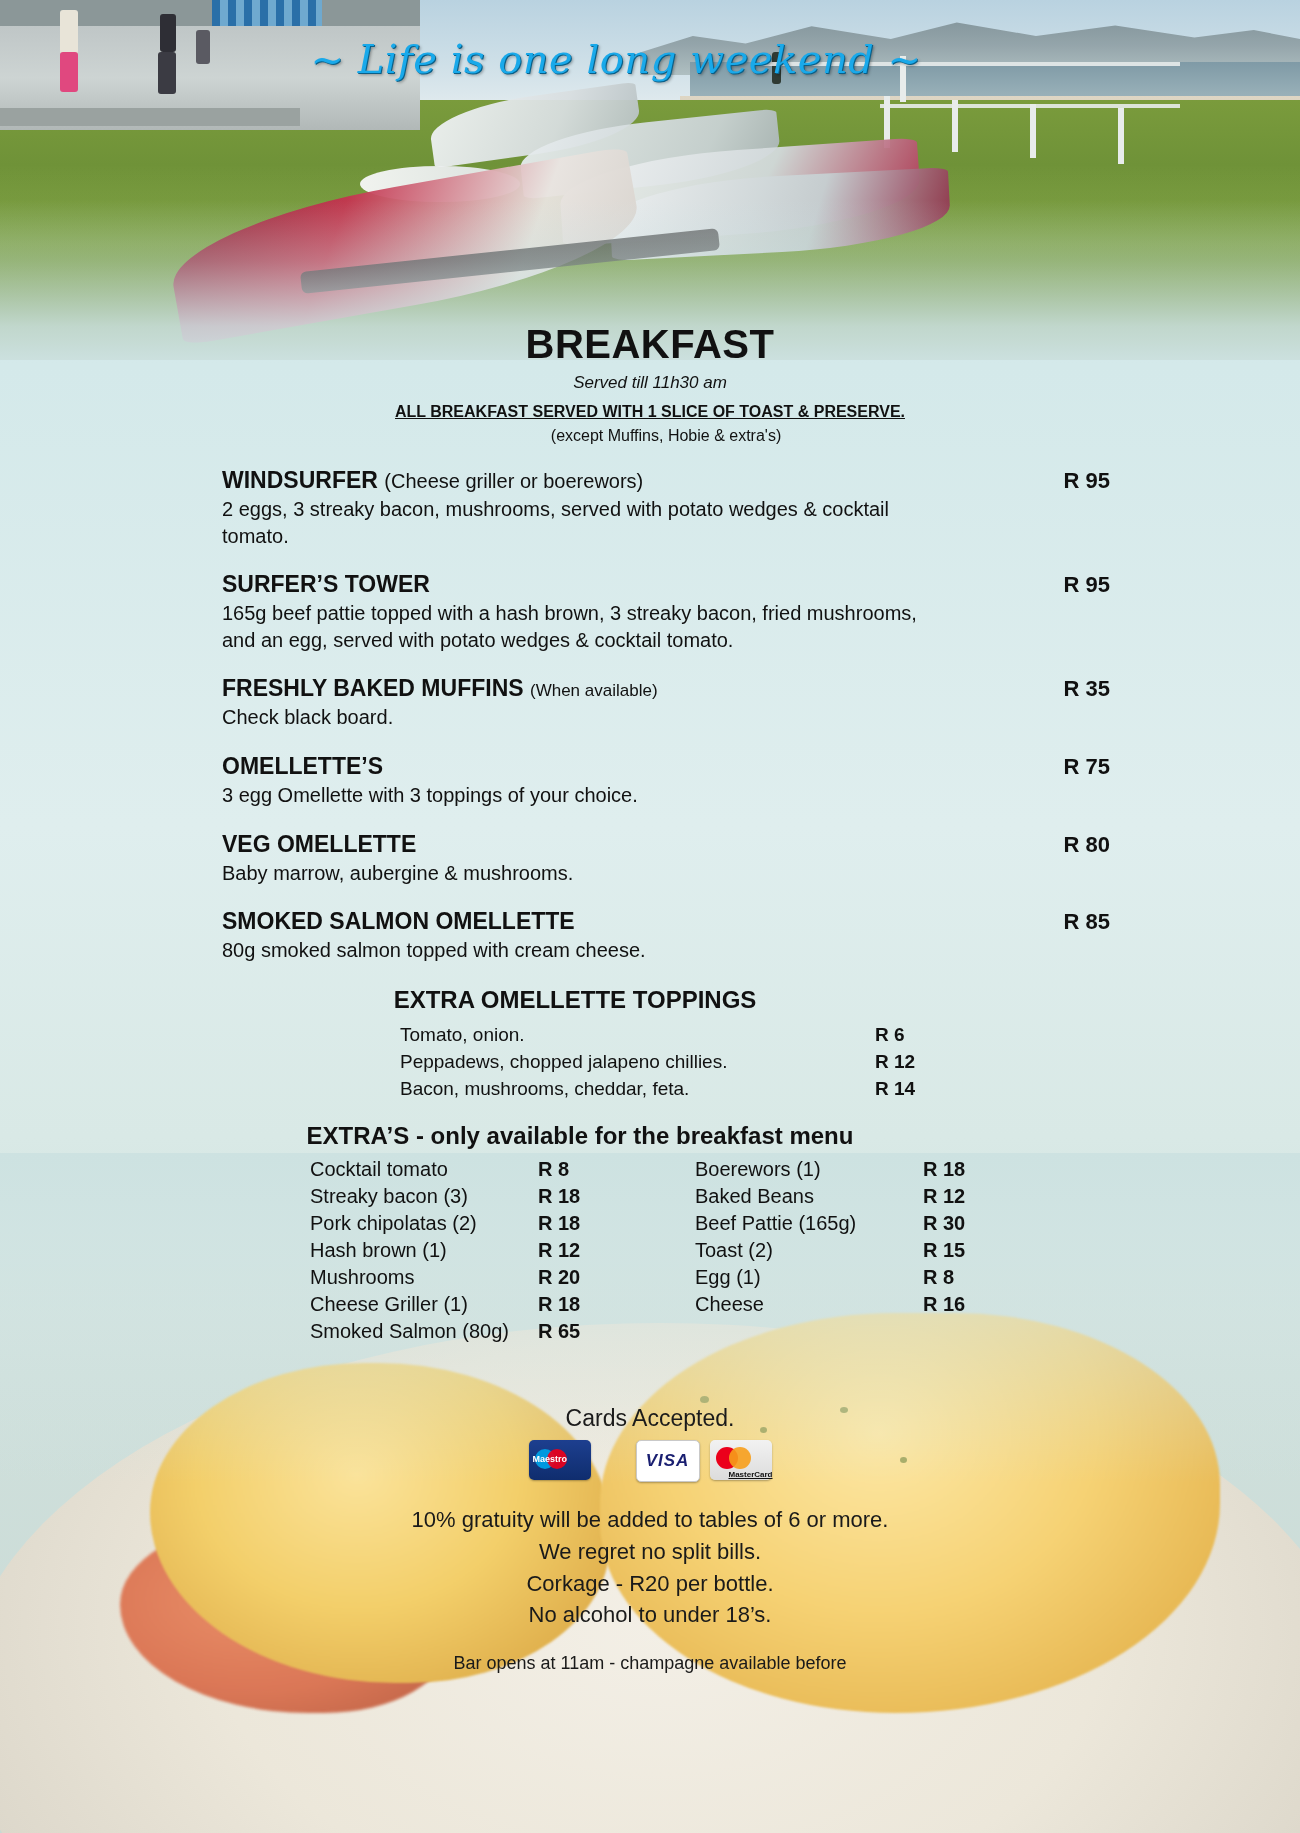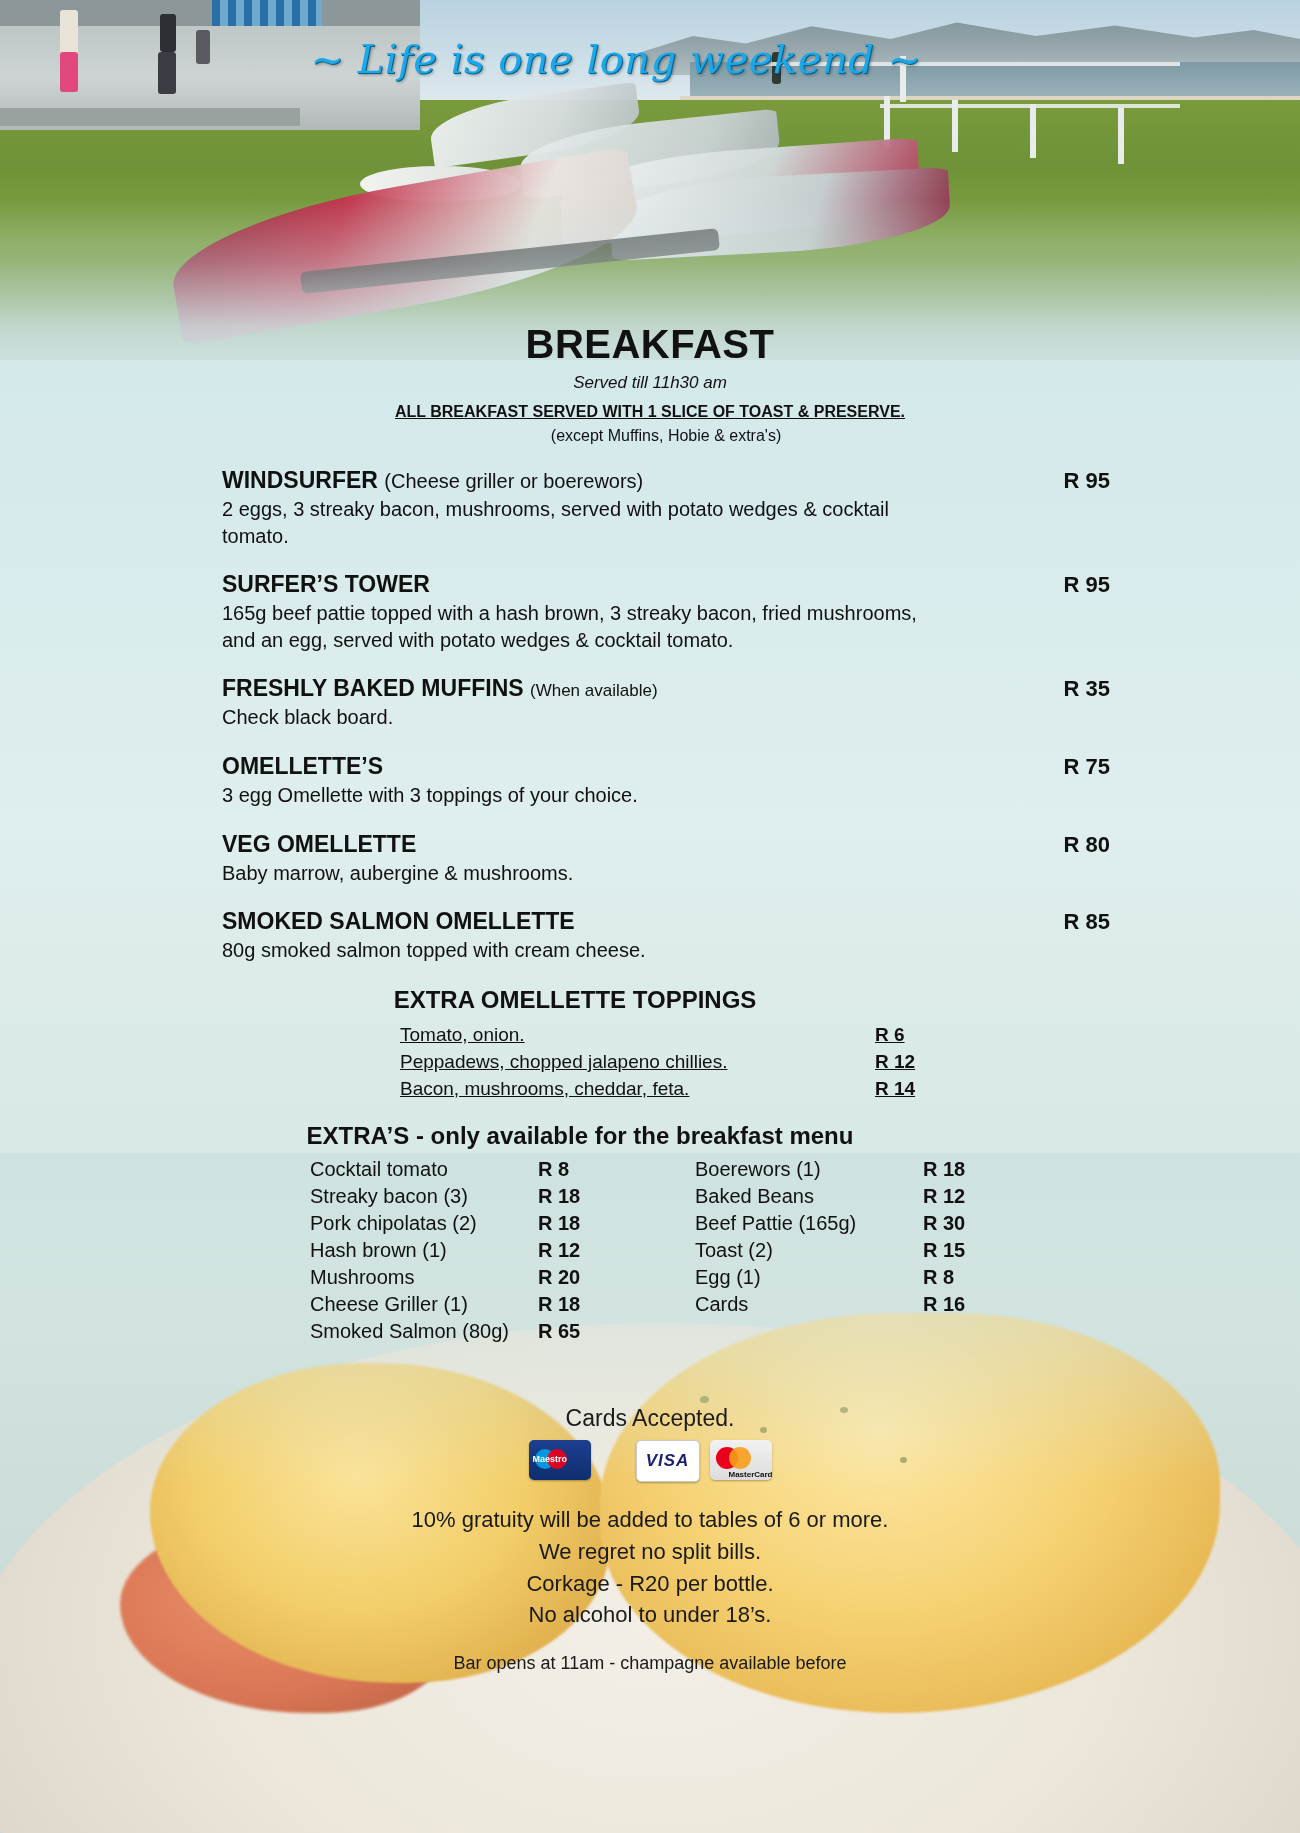--- a/index.html
+++ b/index.html
@@ -222,21 +222,20 @@
     font-weight: bold;
     padding-right: 150px;
   }
   .toppings {
     margin: 10px 0 0 400px;
     font-size: 19px;
   }
   .toppings .row {
     display: flex;
     margin-bottom: 5px;
-    text-decoration: underline;
   }
   .toppings .t-label { width: 475px; }
   .toppings .t-price { font-weight: bold; }
 
   .extras-title {
     text-align: center;
     font-size: 24px;
     font-weight: bold;
     margin-top: 22px;
     padding-right: 140px;
@@ -278,21 +277,21 @@
     font-style: italic; font-size: 17px; letter-spacing: 1px; margin-left: 35px;
   }
   .card.mastercard {
     background: linear-gradient(180deg,#f2f2f2 0%, #dcdcdc 100%);
     color: #222; font-size: 9px; position: relative;
   }
   .mc-circles { position:absolute; left: 6px; top: 7px; width: 40px; height: 22px; }
   .mc-c { position:absolute; width: 22px; height: 22px; border-radius: 50%; }
   .mc-c.red { left: 0; background: #eb001b; }
   .mc-c.yellow { left: 13px; background: #f79e1b; opacity: .9; }
-  .mc-txt { position: absolute; left: 0; bottom: 1px; width: 82px; text-align:center; font-size: 8px; color:#111; }
+  .mc-txt { position: absolute; left: 0; bottom: 1px; width: 82px; text-align:center; font-size: 8px; color:#111;text-decoration:underline; }
   .maestro-circles { position: relative; width: 54px; height: 24px; }
   .ms-c { position:absolute; width: 20px; height: 20px; border-radius:50%; top: 1px;}
   .ms-c.blue { left: 2px; background: #0099df; }
   .ms-c.red { left: 14px; background: #eb001b; opacity: .92; }
   .ms-txt { position:absolute; left: 0; top: 6px; width: 54px; text-align:left; font-size: 9px; color:#fff; font-weight:bold; z-index:3;}
 
   .notes {
     text-align: center;
     font-size: 22px;
     line-height: 1.45;
@@ -500,21 +499,21 @@
         </div>
         <div class="ex-row">
           <div class="ex-name">Toast (2)</div>
           <div class="ex-price">R 15</div>
         </div>
         <div class="ex-row">
           <div class="ex-name">Egg (1)</div>
           <div class="ex-price">R 8</div>
         </div>
         <div class="ex-row">
-          <div class="ex-name">Cards</div>
+          <div class="ex-name">Cheese</div>
           <div class="ex-price">R 16</div>
         </div>
       </div>
     </div>
 
     <div class="cards-label">Cards Accepted.</div>
     <div class="cards">
       <div class="card maestro">
         <div class="maestro-circles">
           <div class="ms-c blue"></div>

